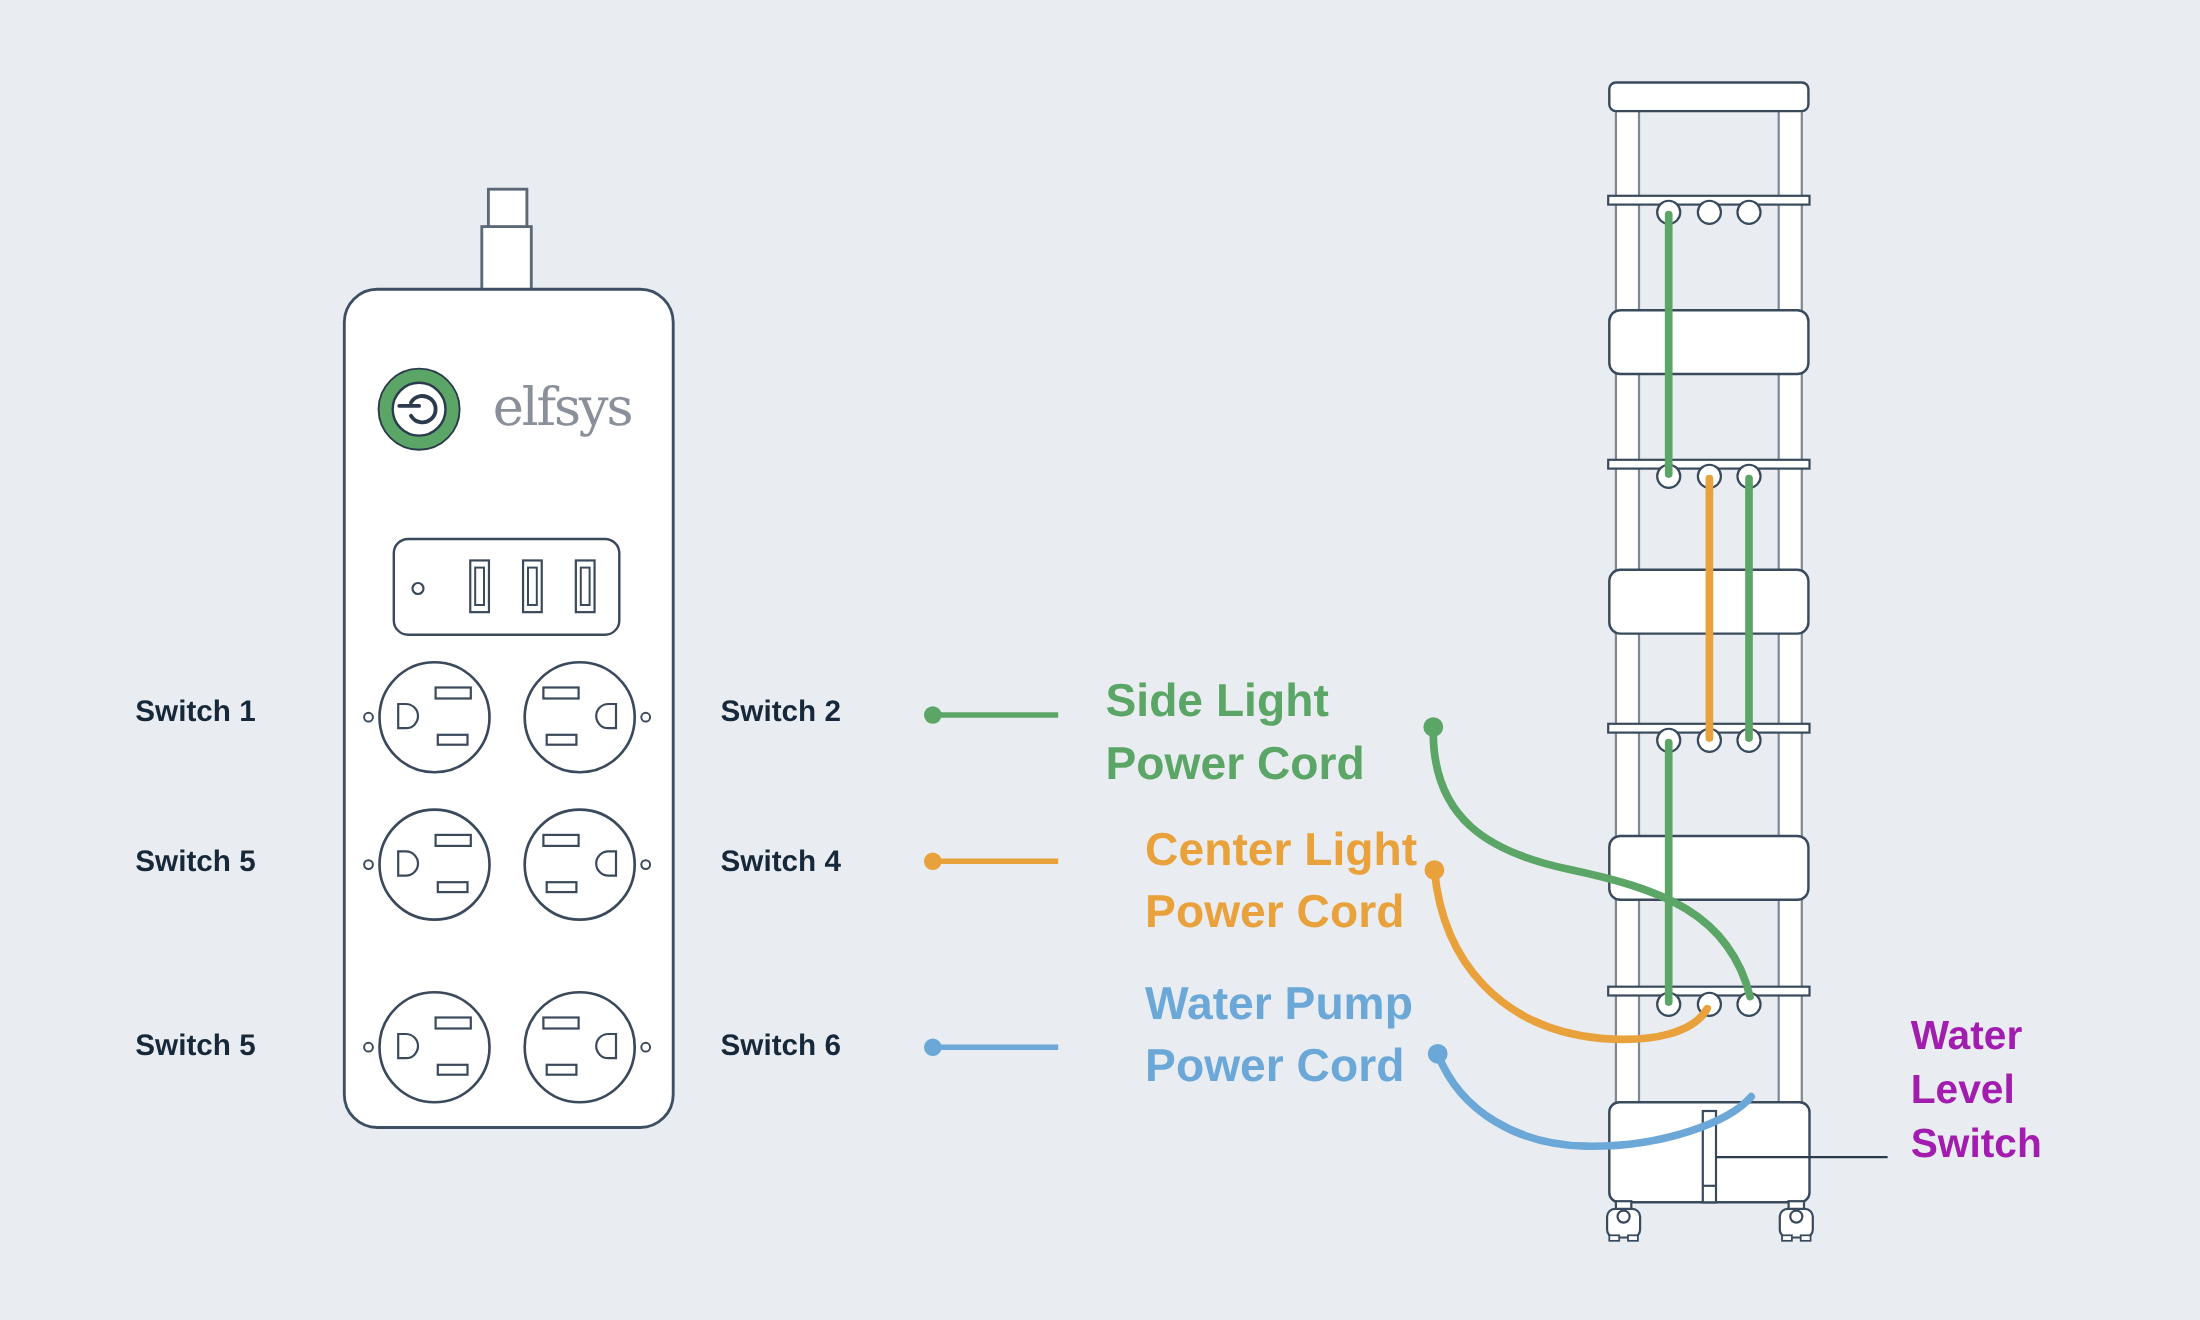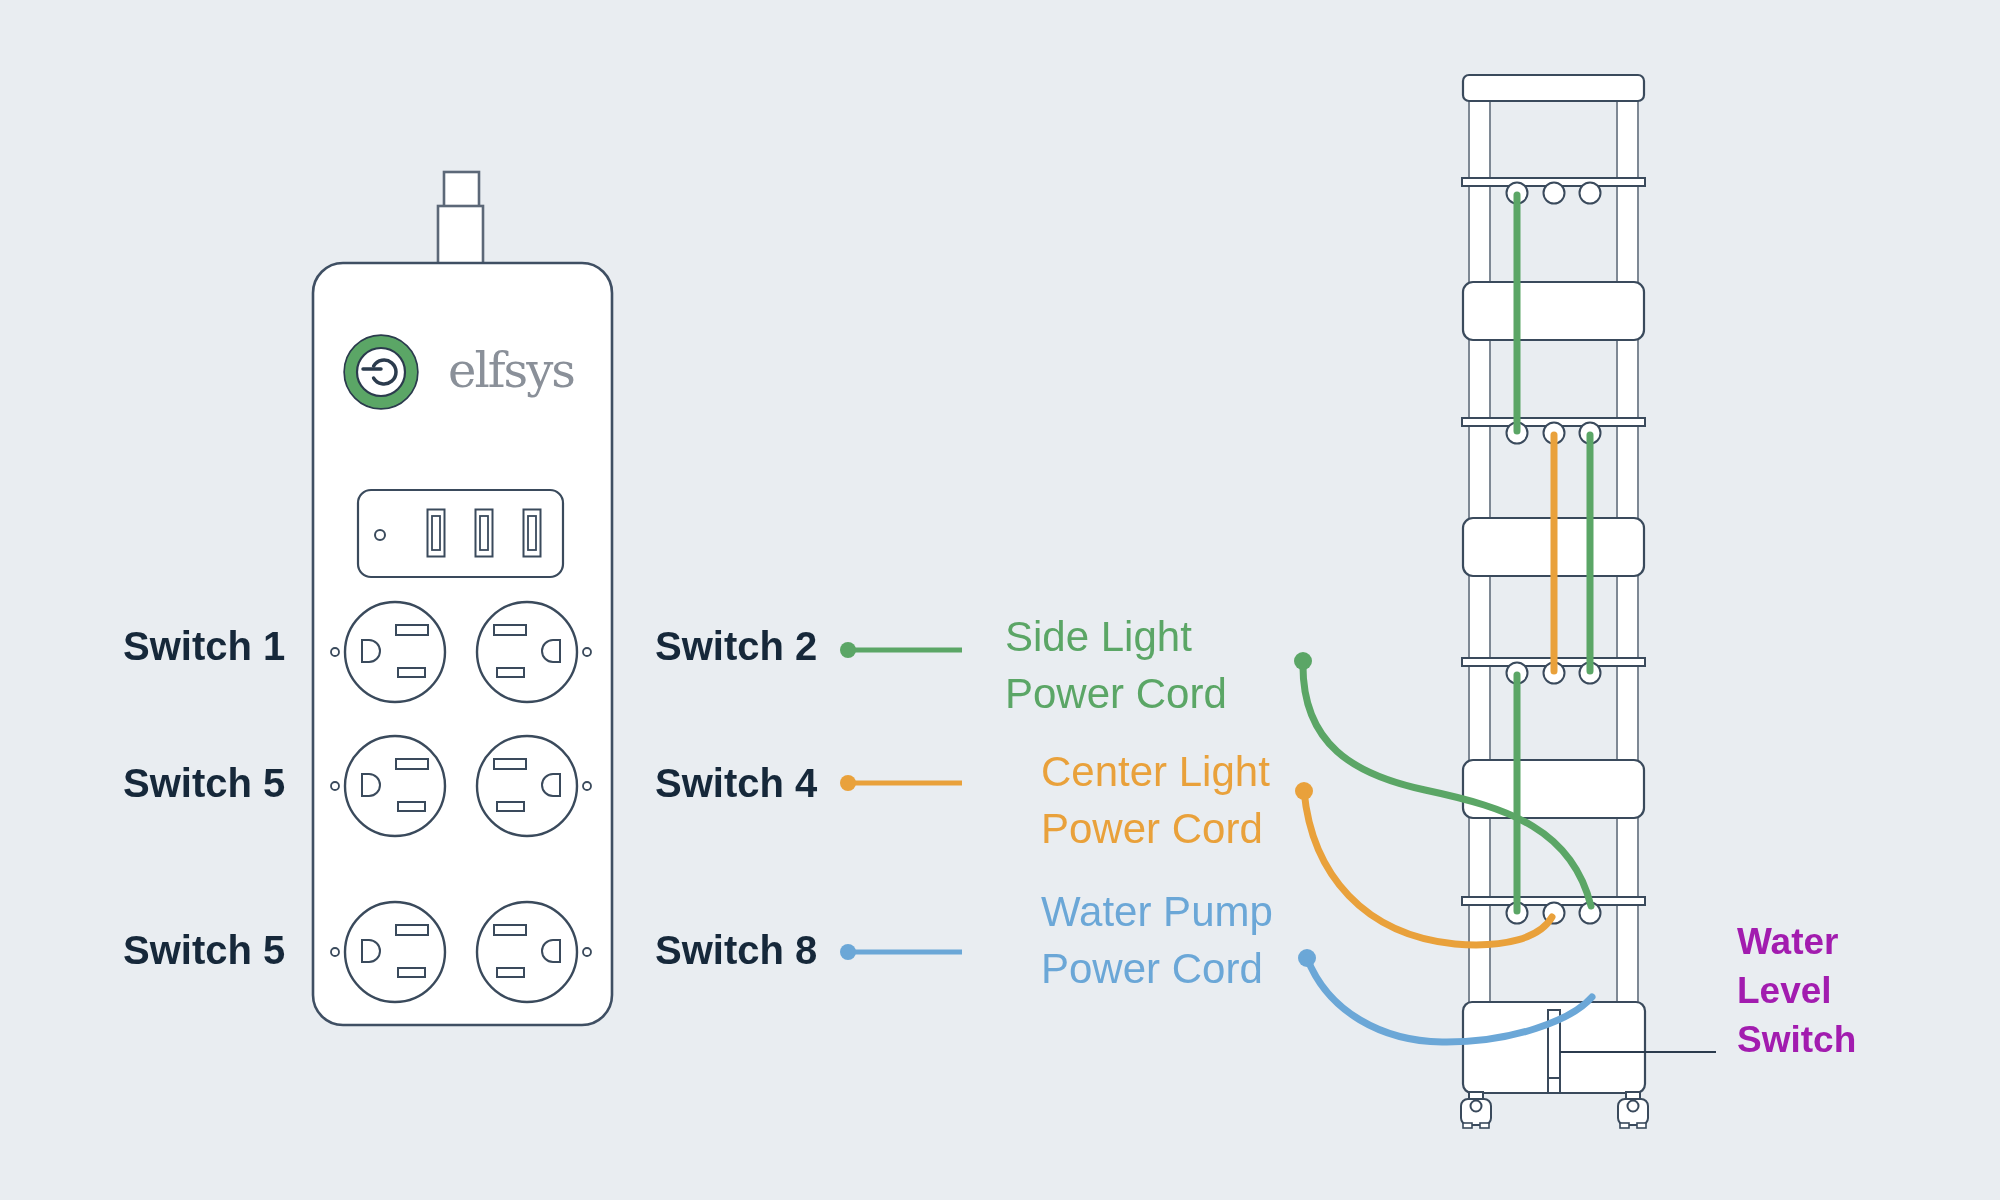--- a/index.html
+++ b/index.html
@@ -8,27 +8,27 @@
     width:2000px;height:1200px;
     background:#E9EDF1;
     overflow:hidden;
     font-family:"Liberation Sans", sans-serif;
   }
   .stage svg{position:absolute;left:0;top:0;}
   .lbl{
     position:absolute;
     color:#16283A;
     font-weight:700;
-    font-size:40px;
+    font-size:27px;
     line-height:40px;
     white-space:nowrap;
   }
   .cordlbl{
     position:absolute;
-    font-weight:400;
+    font-weight:700;
     font-size:42px;
     line-height:57px;
     white-space:nowrap;
   }
   .cordlbl.green{color:#5BA666;}
   .cordlbl.orange{color:#E9A13B;}
   .cordlbl.blue{color:#6BA7D7;}
   .wll{
     position:absolute;
     left:1737px;top:917px;
@@ -221,21 +221,21 @@
   </svg>
 
   <div class="logo">elfsys</div>
 
   <div class="lbl" style="left:123px;top:626px;">Switch 1</div>
   <div class="lbl" style="left:123px;top:763px;">Switch 5</div>
   <div class="lbl" style="left:123px;top:930px;">Switch 5</div>
 
   <div class="lbl" style="left:655px;top:626px;">Switch 2</div>
   <div class="lbl" style="left:655px;top:763px;">Switch 4</div>
-  <div class="lbl" style="left:655px;top:930px;">Switch 8</div>
+  <div class="lbl" style="left:655px;top:930px;">Switch 6</div>
 
   <div class="cordlbl green" style="left:1005px;top:608px;">
     <div>Side Light</div>
     <div>Power Cord</div>
   </div>
   <div class="cordlbl orange" style="left:1005px;top:743px;margin-left:36px;">
     <div>Center Light</div>
     <div>Power Cord</div>
   </div>
   <div class="cordlbl blue" style="left:1005px;top:883px;margin-left:36px;">

